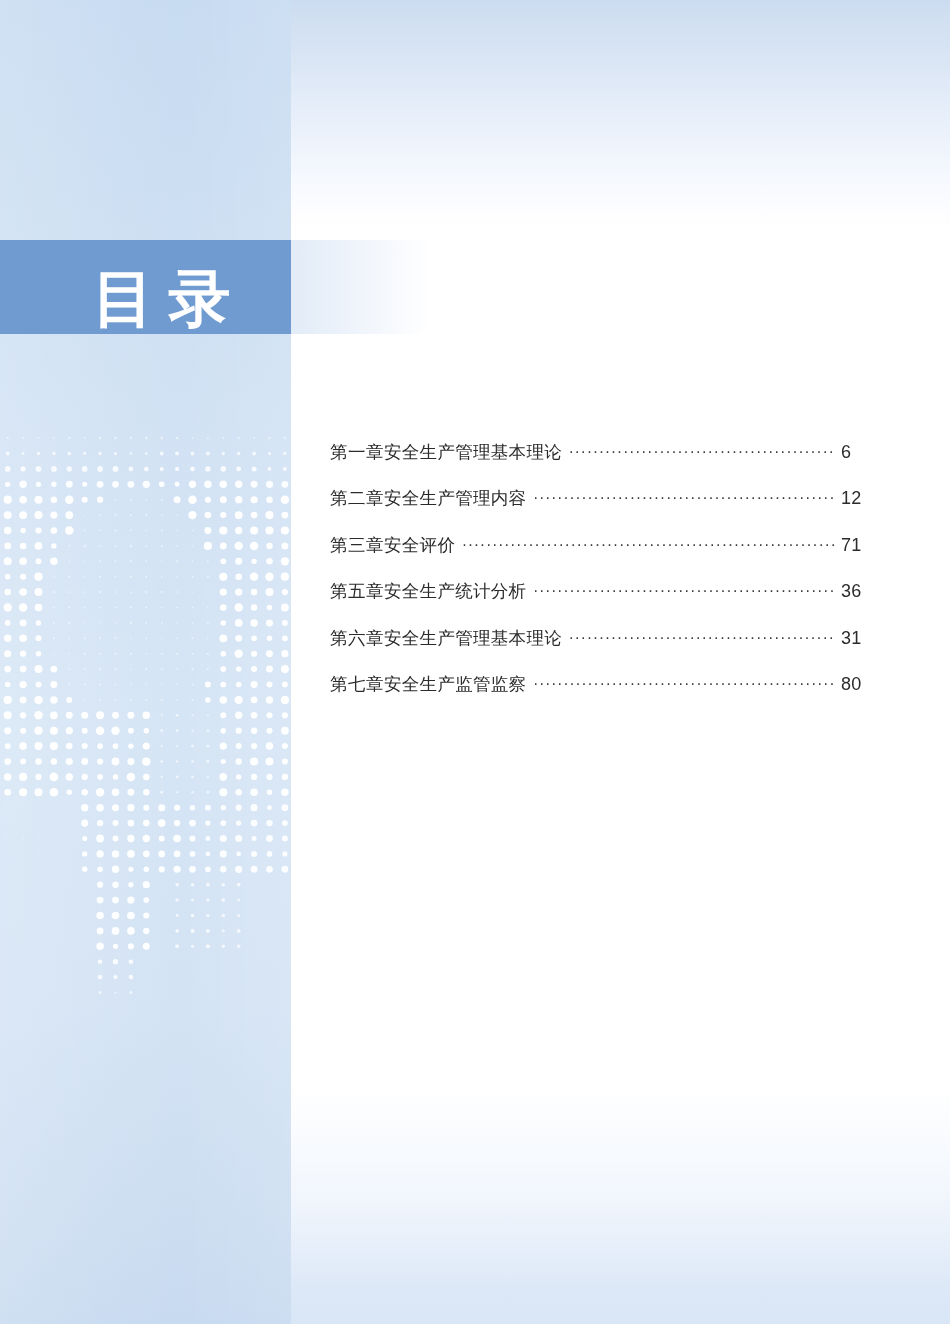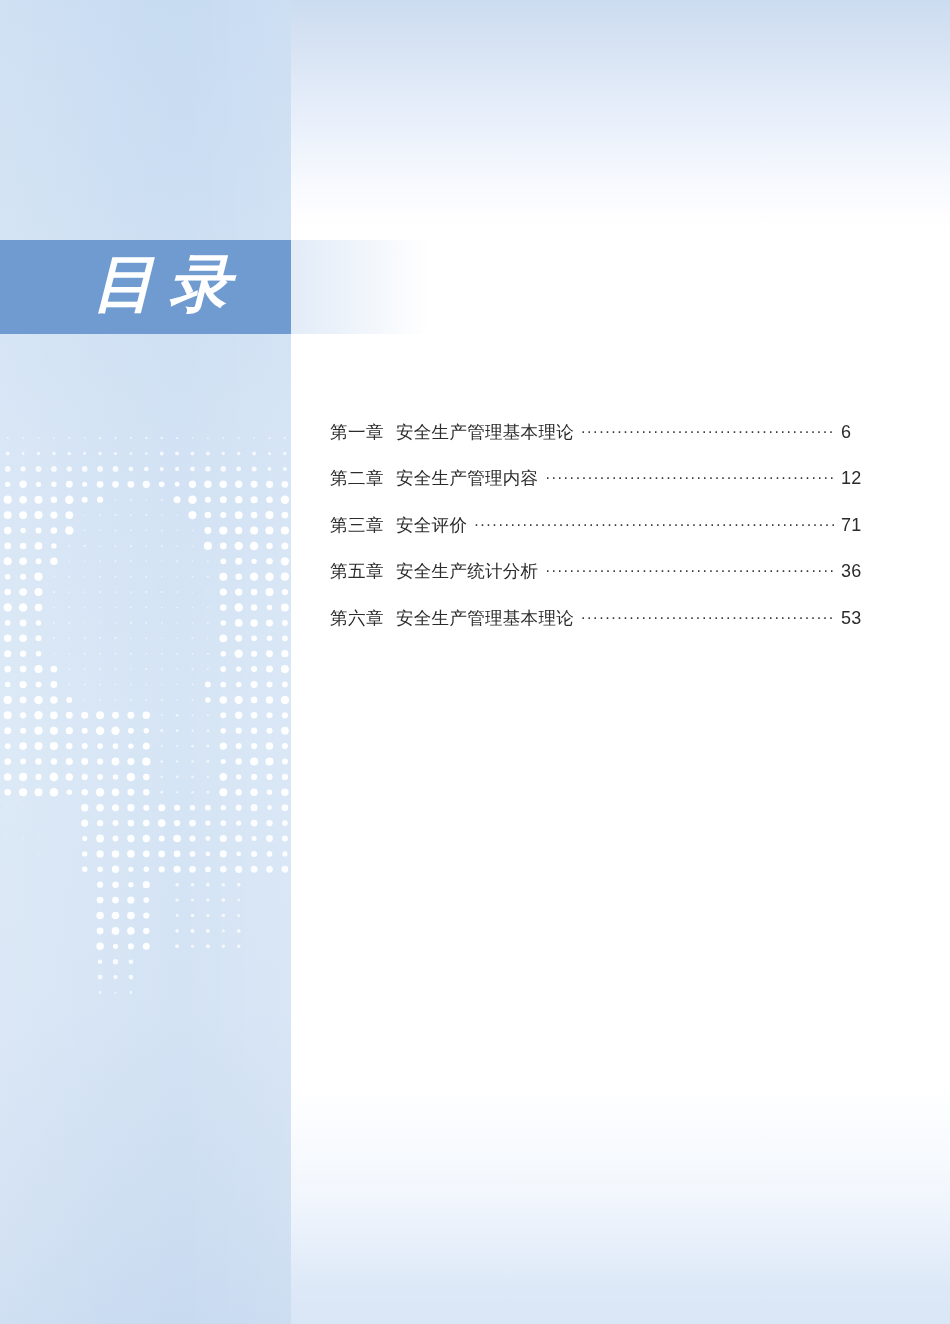--- a/index.html
+++ b/index.html
@@ -79,62 +79,60 @@
     position: absolute;
     left: 291px;
     top: 240px;
     width: 140px;
     height: 94px;
     background: linear-gradient(to right, #e2ecf7 0%, #eaf1fa 30%, #f3f7fc 60%, #fbfcfe 85%, #ffffff 100%);
   }
   .title-text {
     position: absolute;
     left: 0;
-    top: 237px;
+    top: 252px;
     width: 291px;
     height: 94px;
     display: flex;
     align-items: center;
     justify-content: center;
     padding-left: 32px;
     box-sizing: border-box;
     color: #ffffff;
     font-family: "Liberation Serif", "DejaVu Serif", serif;
     font-size: 62px;
     font-weight: 700;
     letter-spacing: 14px;
     text-indent: 14px;
     line-height: 1;
     white-space: nowrap;
-    font-style: italic;
   }
 
   
   .toc {
     position: absolute;
     left: 330px;
-    top: 420px;
+    top: 440px;
     width: 545px;
   }
   .toc-entry {
     display: flex;
     align-items: baseline;
     height: 46.5px;
     color: #2b2b2b;
     font-size: 17.5px;
     line-height: 1.1;
     white-space: nowrap;
   }
   .toc-chapter {
     flex: 0 0 auto;
     letter-spacing: 0.5px;
   }
   .toc-title {
     flex: 0 0 auto;
-    margin-left: 12px;
     letter-spacing: 0.3px;
   }
   .toc-leader {
     flex: 1 1 auto;
     margin: 0 7px 0 7px;
     overflow: hidden;
     position: relative;
     height: 1em;
   }
   .toc-leader::after {
@@ -819,17 +817,23 @@
       <div class="toc-entry">
         <span class="toc-chapter">第五章</span>
         <span class="toc-title">安全生产统计分析</span>
         <span class="toc-leader"></span>
         <span class="toc-page">36</span>
       </div>
       <div class="toc-entry">
         <span class="toc-chapter">第六章</span>
         <span class="toc-title">安全生产管理基本理论</span>
         <span class="toc-leader"></span>
-        <span class="toc-page">53</span>
+        <span class="toc-page">31</span>
+      </div>
+      <div class="toc-entry">
+        <span class="toc-chapter">第七章</span>
+        <span class="toc-title">安全生产监管监察</span>
+        <span class="toc-leader"></span>
+        <span class="toc-page">80</span>
       </div>
     </div>
 
 </div>
 
 </body></html>

